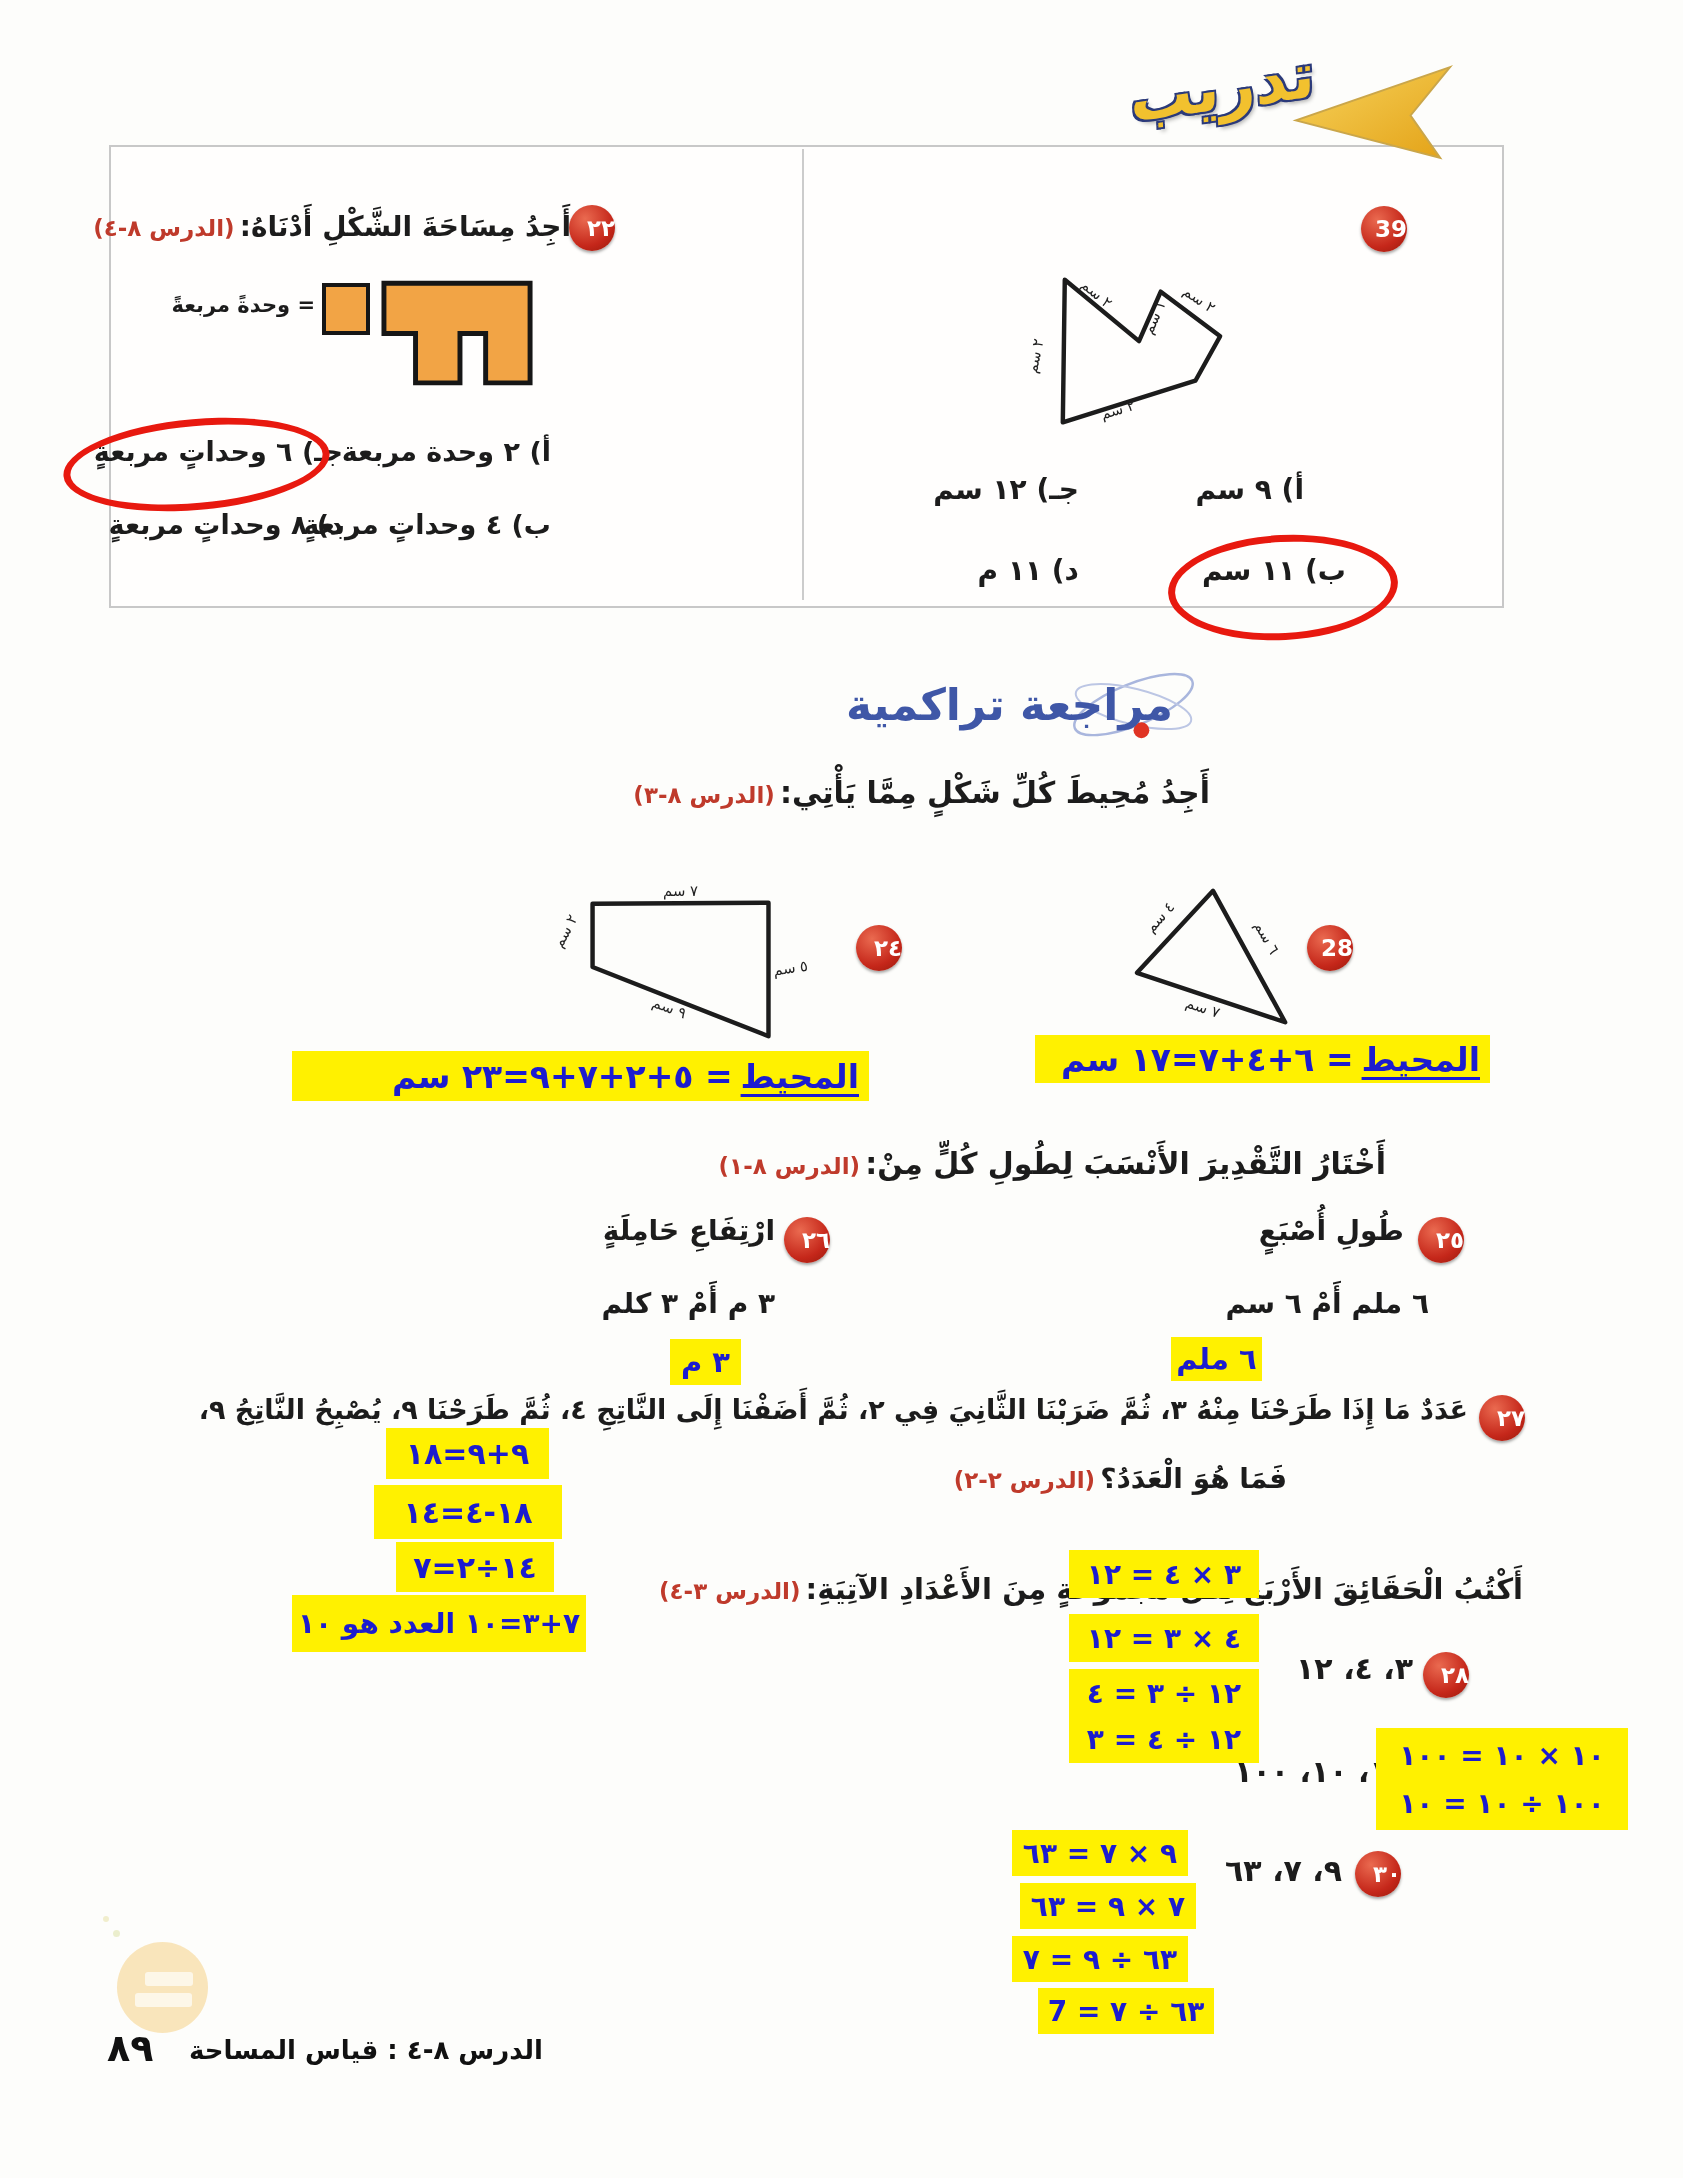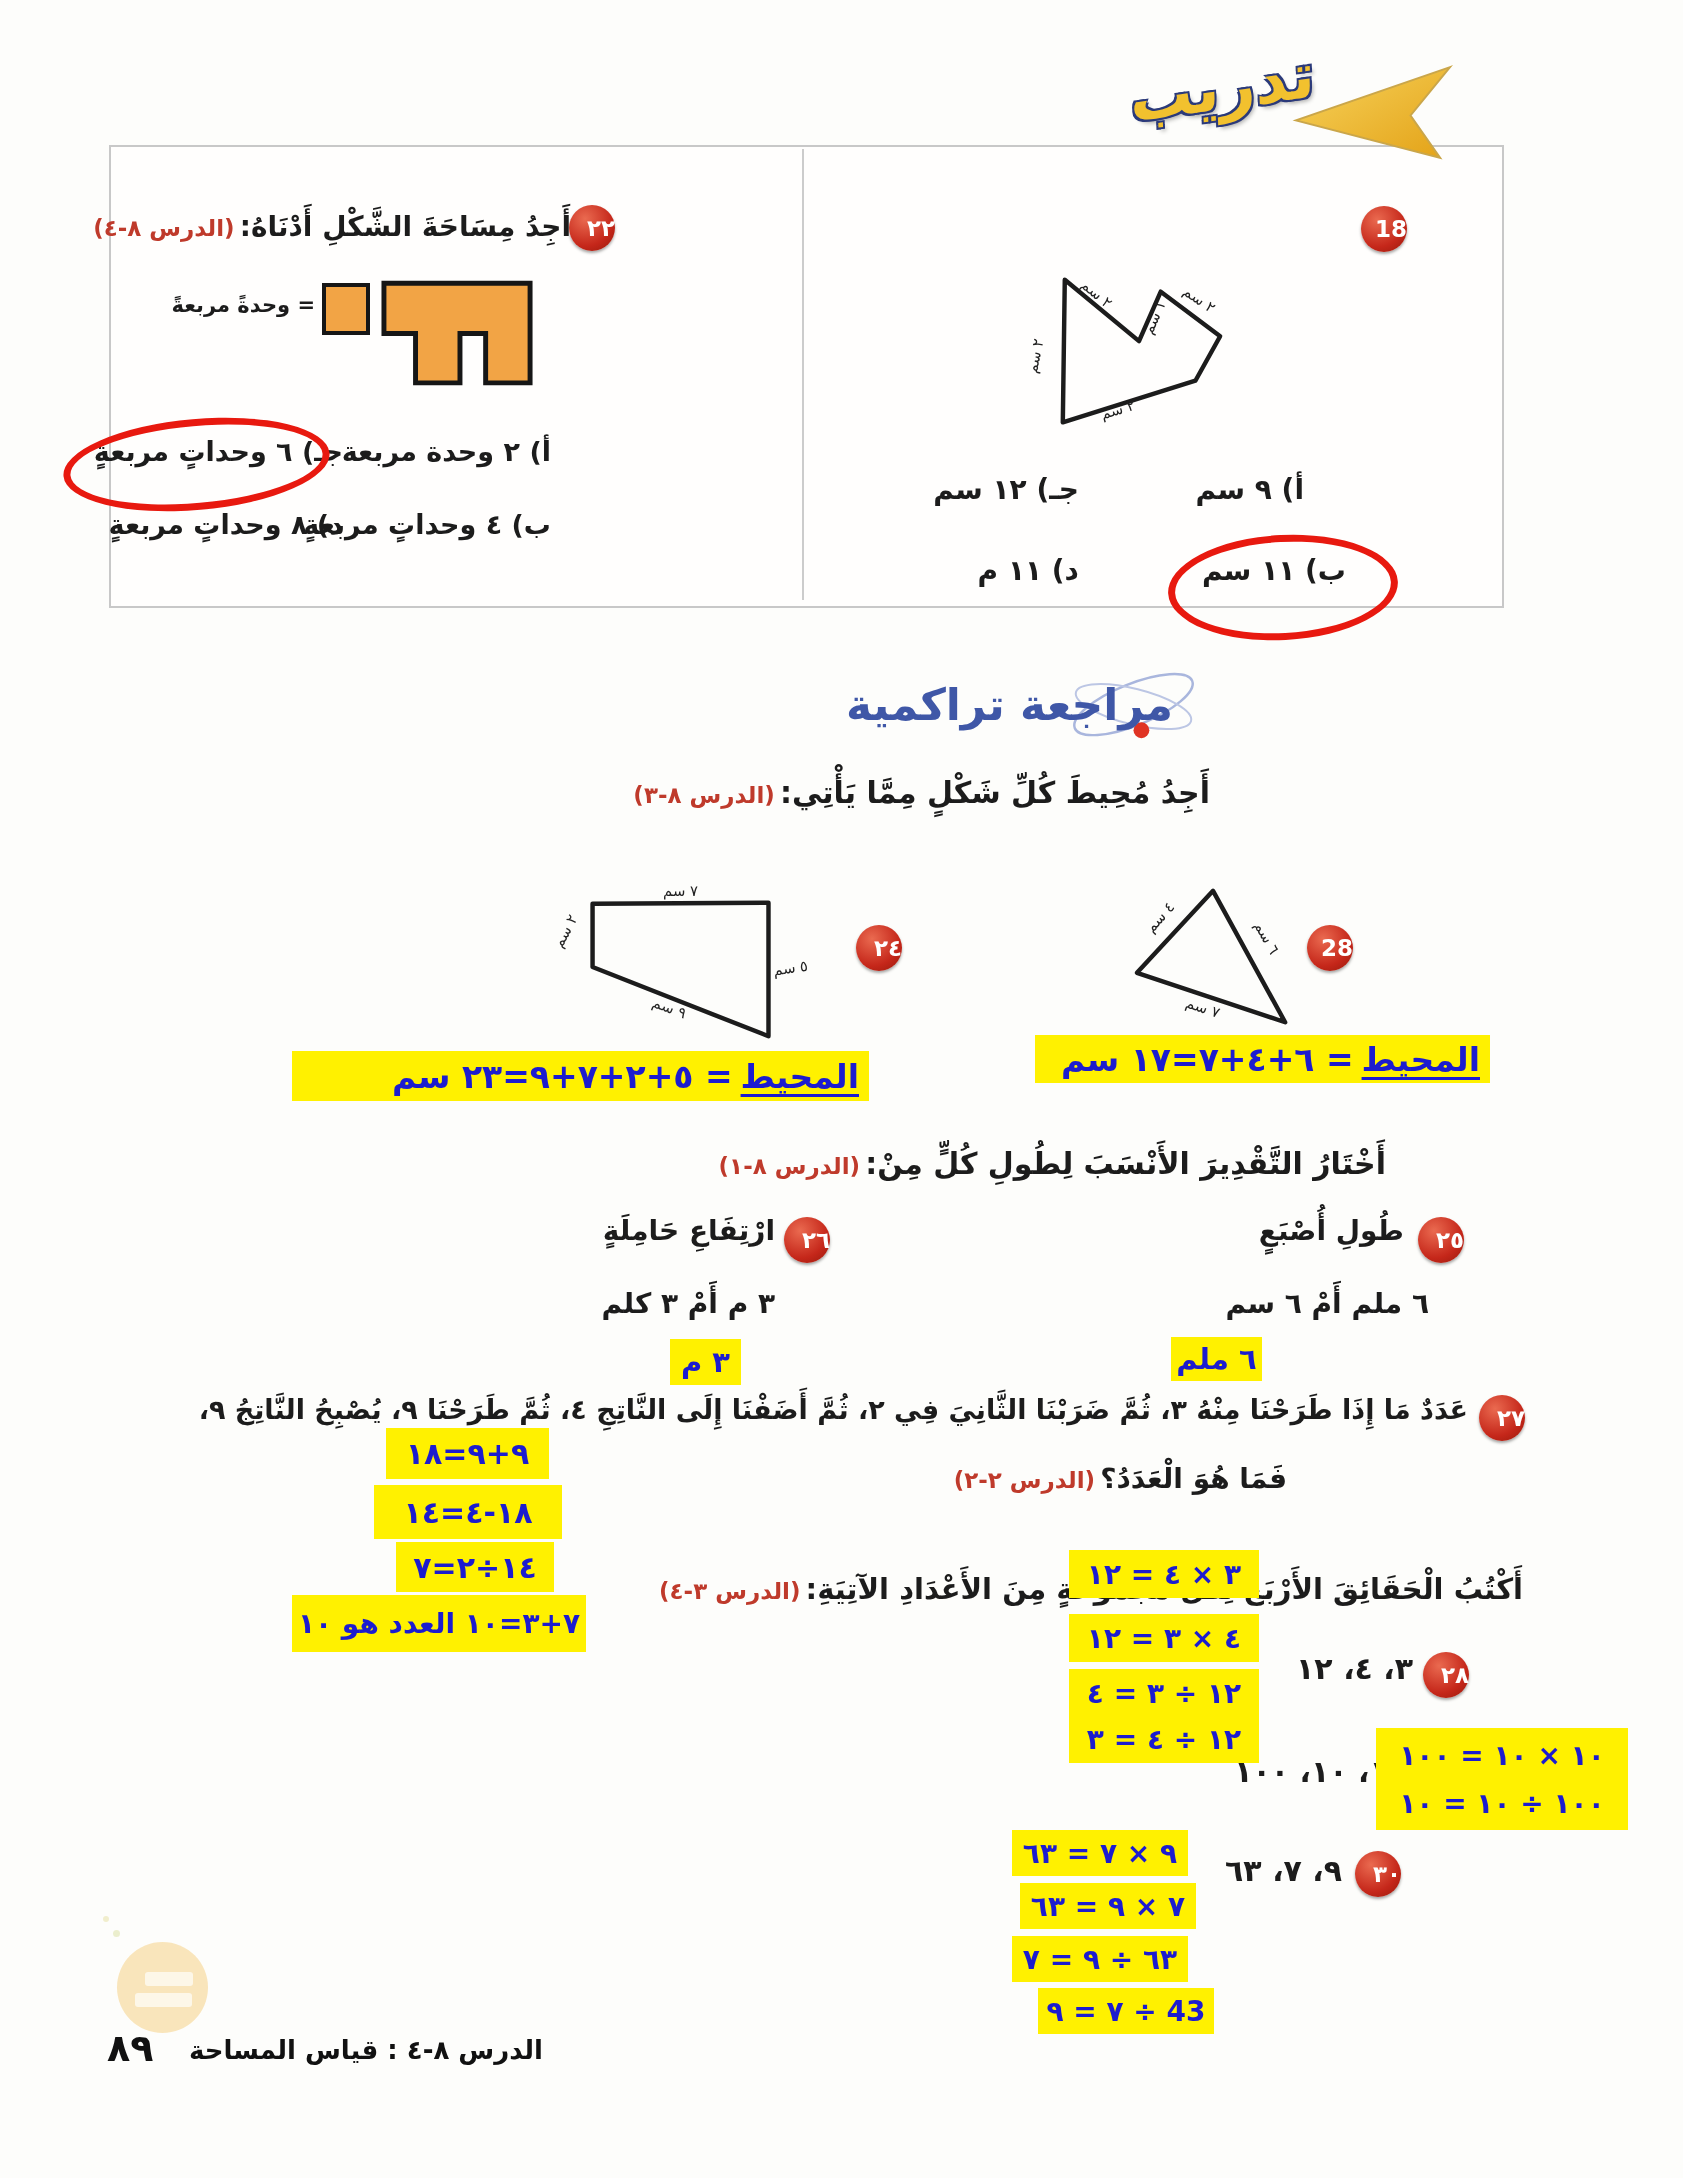--- a/index.html
+++ b/index.html
@@ -36,21 +36,21 @@
     <defs>
         <linearGradient id="ag" x1="0" y1="0" x2="1" y2="1">
       <stop offset="0" stop-color="#f7d35c"></stop>
           <stop offset="1" stop-color="#e3a217"></stop>
         </linearGradient>
       </defs>
     <polygon points="160,6 4,60 150,98 120,55" fill="url(#ag)" stroke="#caa64a" stroke-width="2"></polygon>
   </svg>
 
   <div class="abs badge" style="left:1361px;top:206px;z-index:2;">
-    <span>18</span>
+    <span>39</span>
   </div>
   <svg class="abs" style="left:1020px;top:262px;" width="238" height="188" viewBox="0 0 240 190">
     <polygon points="45,18 120,80 142,30 202,75 177,120 43,162" fill="none" stroke="#1c1c1c" stroke-width="4.5" stroke-linejoin="round"></polygon>
     <text class="figlabel" x="74" y="36" text-anchor="middle" transform="rotate(40 74 36)">٢ سم</text>
     <text class="figlabel" x="140" y="58" text-anchor="middle" transform="rotate(-66 140 58)">١ سم</text>
     <text class="figlabel" x="178" y="42" text-anchor="middle" transform="rotate(35 178 42)">٢ سم</text>
     <text class="figlabel" x="20" y="96" text-anchor="middle" transform="rotate(-78 20 96)">٢ سم</text>
     <text class="figlabel" x="100" y="154" text-anchor="middle" transform="rotate(-16 100 154)">٢ سم</text>
   </svg>
   <div class="abs opt nowrap" style="right:379px;top:473px;">أ) ٩ سم</div>
@@ -174,21 +174,21 @@
     <div class="hl" style="font-size:28px;letter-spacing:4px;height:48px;">١٠٠ ÷ ١٠ = ١٠</div>
   </div>
 
   <div class="abs badge" style="left:1355px;top:1851px;">
     <span>٣٠</span>
   </div>
   <div class="abs qtext nowrap" style="right:341px;top:1853px;font-size:30px;letter-spacing:2px;">٩، ٧، ٦٣</div>
   <div class="abs hl" style="left:1012px;top:1830px;width:176px;height:46px;font-size:28px;letter-spacing:3px;">٩ × ٧ = ٦٣</div>
   <div class="abs hl" style="left:1012px;top:1883px;width:176px;height:46px;font-size:28px;letter-spacing:3px;margin-left:8px;">٧ × ٩ = ٦٣</div>
   <div class="abs hl" style="left:1012px;top:1936px;width:176px;height:46px;font-size:28px;letter-spacing:3px;">٦٣ ÷ ٩ = ٧</div>
-  <div class="abs hl" style="left:1038px;top:1988px;width:176px;height:46px;font-size:28px;letter-spacing:3px;">43 ÷ ٧ = ٩</div>
+  <div class="abs hl" style="left:1038px;top:1988px;width:176px;height:46px;font-size:28px;letter-spacing:3px;">٦٣ ÷ ٧ = 7</div>
 
   <div class="abs" style="left:117px;top:1942px;width:91px;height:91px;border-radius:50%;background:#f6d288;opacity:.55;">
     <div style="position:absolute;left:28px;top:30px;width:48px;height:14px;background:#fdf3da;border-radius:3px;"></div>
     <div style="position:absolute;left:18px;top:51px;width:57px;height:14px;background:#fdf3da;border-radius:3px;"></div>
     <div style="position:absolute;left:-14px;top:-26px;width:6px;height:6px;border-radius:50%;background:#e8e3a9;"></div>
     <div style="position:absolute;left:-4px;top:-12px;width:7px;height:7px;border-radius:50%;background:#dde3a9;"></div>
   </div>
   <div class="abs nowrap" style="left:107px;top:2026px;font-size:38px;font-weight:800;color:#111;direction:ltr;">٨٩</div>
   <div class="abs nowrap" style="left:168px;top:2035px;width:396px;font-size:26px;font-weight:700;color:#111;text-align:center;">الدرس ٨-٤ : قياس المساحة</div>
 

